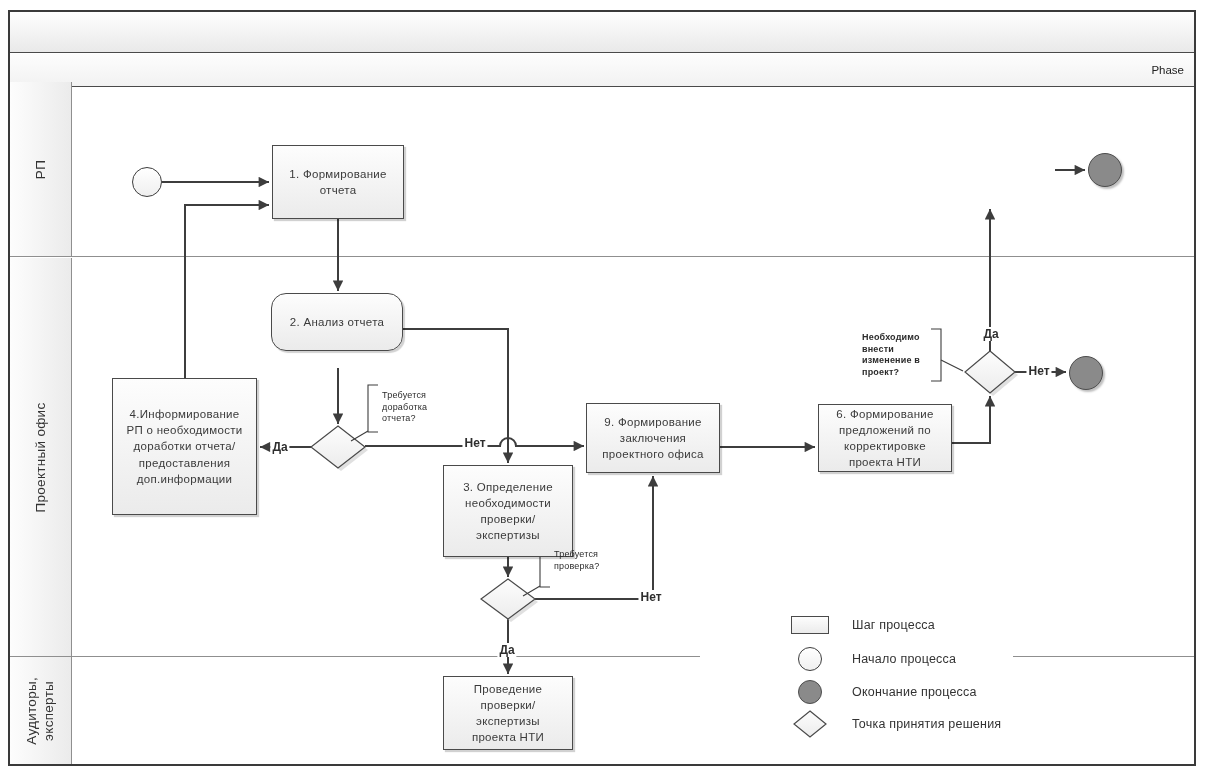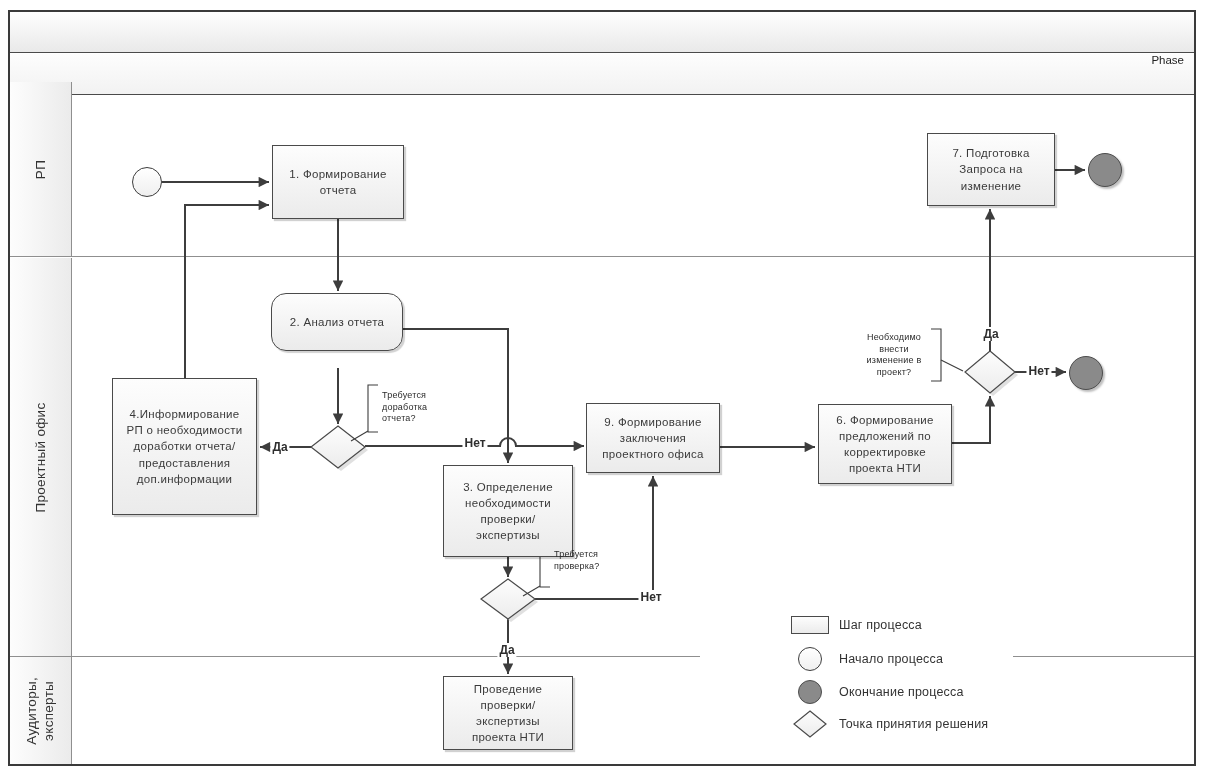--- a/index.html
+++ b/index.html
@@ -4,23 +4,23 @@
 <style>
   html,body{margin:0;padding:0;background:#ffffff;}
   *{box-sizing:border-box;}
   .canvas{
     position:relative;width:1206px;height:777px;background:#ffffff;overflow:hidden;
     font-family:"Liberation Sans","DejaVu Sans",sans-serif;color:#3a3a3a;
   }
   .frame{position:absolute;left:8px;top:10px;width:1188px;height:756px;border:2px solid #3a3a3a;background:#ffffff;}
   .band-title{position:absolute;left:10px;top:12px;width:1184px;height:41px;
     background:linear-gradient(180deg,#fefefe 0%,#e9e9e9 100%);border-bottom:1px solid #4a4a4a;}
-  .band-phase{position:absolute;left:10px;top:54px;width:1184px;height:41px;
+  .band-phase{position:absolute;left:10px;top:54px;width:1184px;height:33px;
     background:linear-gradient(180deg,#fdfdfd 0%,#f2f2f2 100%);border-bottom:1px solid #4a4a4a;
-    display:flex;align-items:flex-start;justify-content:flex-end;padding-right:10px;
+    display:flex;align-items:center;justify-content:flex-end;padding-right:10px;
     font-size:11.5px;color:#222;}
   .lane-row{position:absolute;left:10px;width:1184px;}
   .lane-row.l1{top:82px;height:175px;border-bottom:1px solid #8f8f8f;}
   .lane-row.l2{top:258px;height:398px;}
   .lane-row.l3{top:656px;height:108px;border-top:1px solid #8f8f8f;}
   .lane-label-cell{position:absolute;left:0;top:0;bottom:0;width:62px;
     background:linear-gradient(90deg,#fdfdfd 0%,#ebebeb 100%);border-right:1px solid #8f8f8f;
     display:flex;align-items:center;justify-content:center;}
   .lane-label-cell span{display:block;transform:rotate(-90deg);white-space:nowrap;
     font-size:13.5px;color:#333;letter-spacing:.3px;}
@@ -35,25 +35,25 @@
   .circle{position:absolute;z-index:4;border-radius:50%;}
   .circle.start{left:132px;top:167px;width:30px;height:30px;border:1.5px solid #3d3d3d;
     background:linear-gradient(180deg,#ffffff 0%,#efefef 100%);}
   .circle.end{width:34px;height:34px;border:1.5px solid #4d4d4d;background:#8a8a8a;
     box-shadow:2px 2px 2px rgba(0,0,0,0.25);}
   .circle.end.e1{left:1088px;top:153px;}
   .circle.end.e2{left:1069px;top:356px;}
   .chip{position:absolute;z-index:5;transform:translate(-50%,-50%);background:#ffffff;
     padding:0 2px;font-size:12px;font-weight:600;color:#2e2e2e;white-space:nowrap;}
   .ann{position:absolute;z-index:5;font-size:9px;line-height:11.5px;color:#2b2b2b;letter-spacing:.2px;}
-  .ann.right{text-align:center;}
+  .ann.right{text-align:left;font-weight:bold;}
   .legend-row{position:absolute;left:788px;width:280px;height:26px;z-index:5;
     display:flex;align-items:center;}
   .legend-icon-slot{width:44px;display:flex;align-items:center;justify-content:center;flex:0 0 44px;}
-  .legend-label{margin-left:7px;font-size:12.5px;color:#333;letter-spacing:.2px;}
+  .legend-label{margin-left:20px;font-size:12.5px;color:#333;letter-spacing:.2px;}
   .li-rect{width:38px;height:18px;border:1px solid #4a4a4a;
     background:linear-gradient(180deg,#fdfdfd 0%,#ebebeb 100%);}
   .li-circle{width:24px;height:24px;border-radius:50%;border:1px solid #3d3d3d;
     background:linear-gradient(180deg,#ffffff 0%,#f0f0f0 100%);}
   .li-circle.filled{background:#8a8a8a;border-color:#4d4d4d;}
 </style>
 </head>
 <body>
 
 <div class="canvas">
@@ -130,22 +130,21 @@
       <path d="M 931 329 H 941 V 381 H 931"></path>
       <path d="M 941 360 L 963 371"></path>
     </g>
   </svg>
 
   <div class="box" style="left:272px;top:145px;width:132px;height:74px;">1. Формирование отчета</div>
   <div class="box" style="left:271px;top:293px;width:132px;height:58px;border-radius:15px;">2. Анализ отчета</div>
   <div class="box" style="left:443px;top:465px;width:130px;height:92px;padding:4px 8px;">3. Определение необходимости проверки/ экспертизы</div>
   <div class="box" style="left:112px;top:378px;width:145px;height:137px;">4.Информирование РП о необходимости доработки отчета/ предоставления доп.информации</div>
   <div class="box" style="left:586px;top:403px;width:134px;height:70px;">9. Формирование заключения проектного офиса</div>
-  <div class="box" style="left:818px;top:404px;width:134px;height:80px;">6. Формирование предложений по корректировке проекта НТИ</div>
-  <div class="box" style="left:927px;top:133px;width:128px;height:73px;">7. Подготовка Запроса на изменение</div>
+  <div class="box" style="left:818px;top:404px;width:134px;height:68px;">6. Формирование предложений по корректировке проекта НТИ</div>
   <div class="box" style="left:443px;top:676px;width:130px;height:74px;padding:12px 12px;">Проведение проверки/ экспертизы проекта НТИ</div>
 
   <div class="circle start"></div>
   <div class="circle end e1"></div>
   <div class="circle end e2"></div>
 
   <span class="chip" style="left:280px;top:447px;">Да</span>
   <span class="chip" style="left:475px;top:443px;">Нет</span>
   <span class="chip" style="left:507px;top:650px;">Да</span>
   <span class="chip" style="left:651px;top:597px;">Нет</span>

